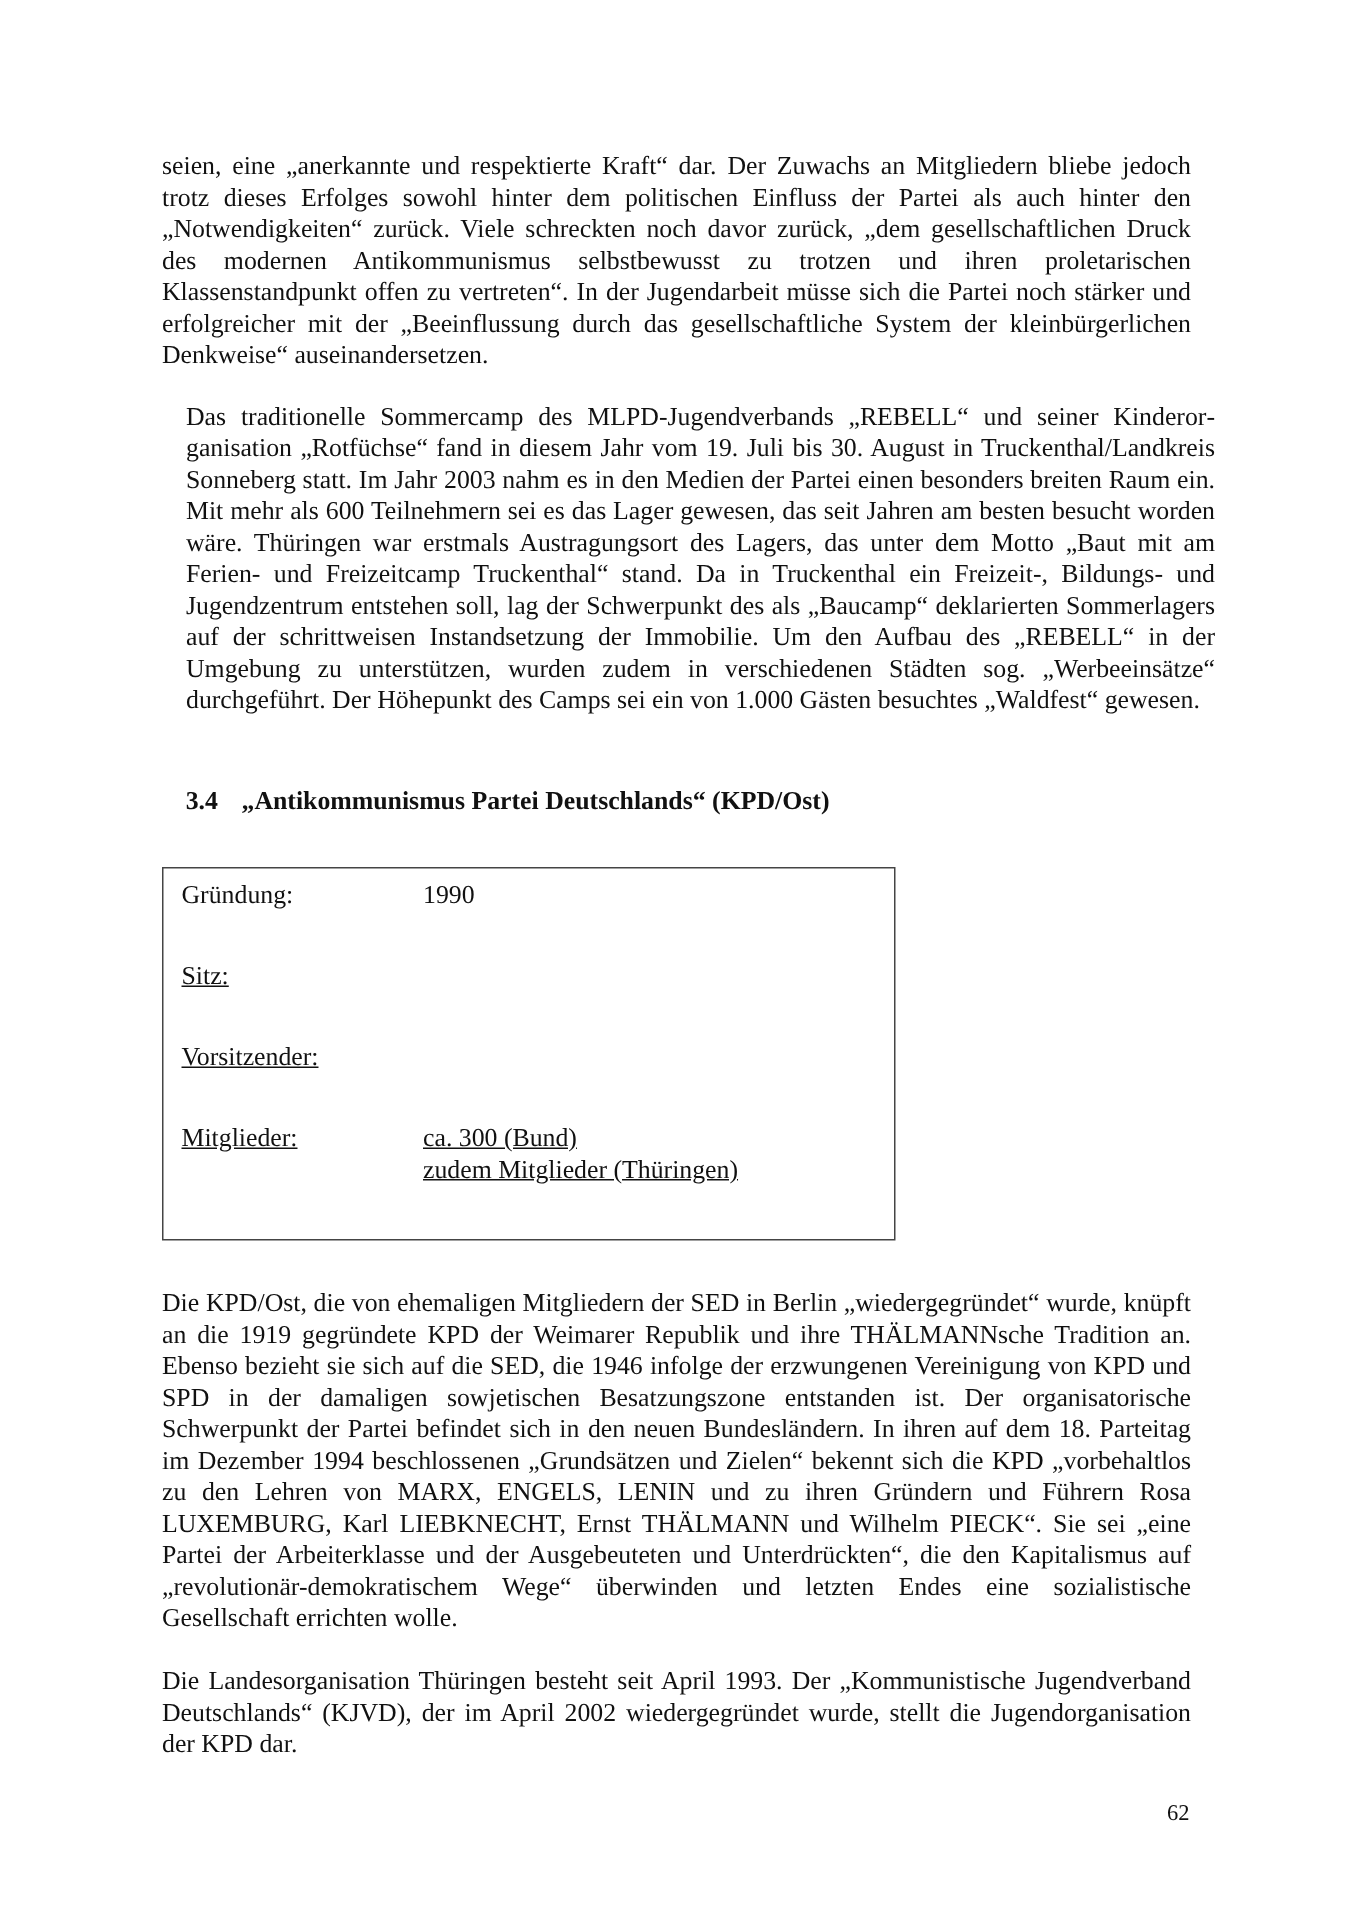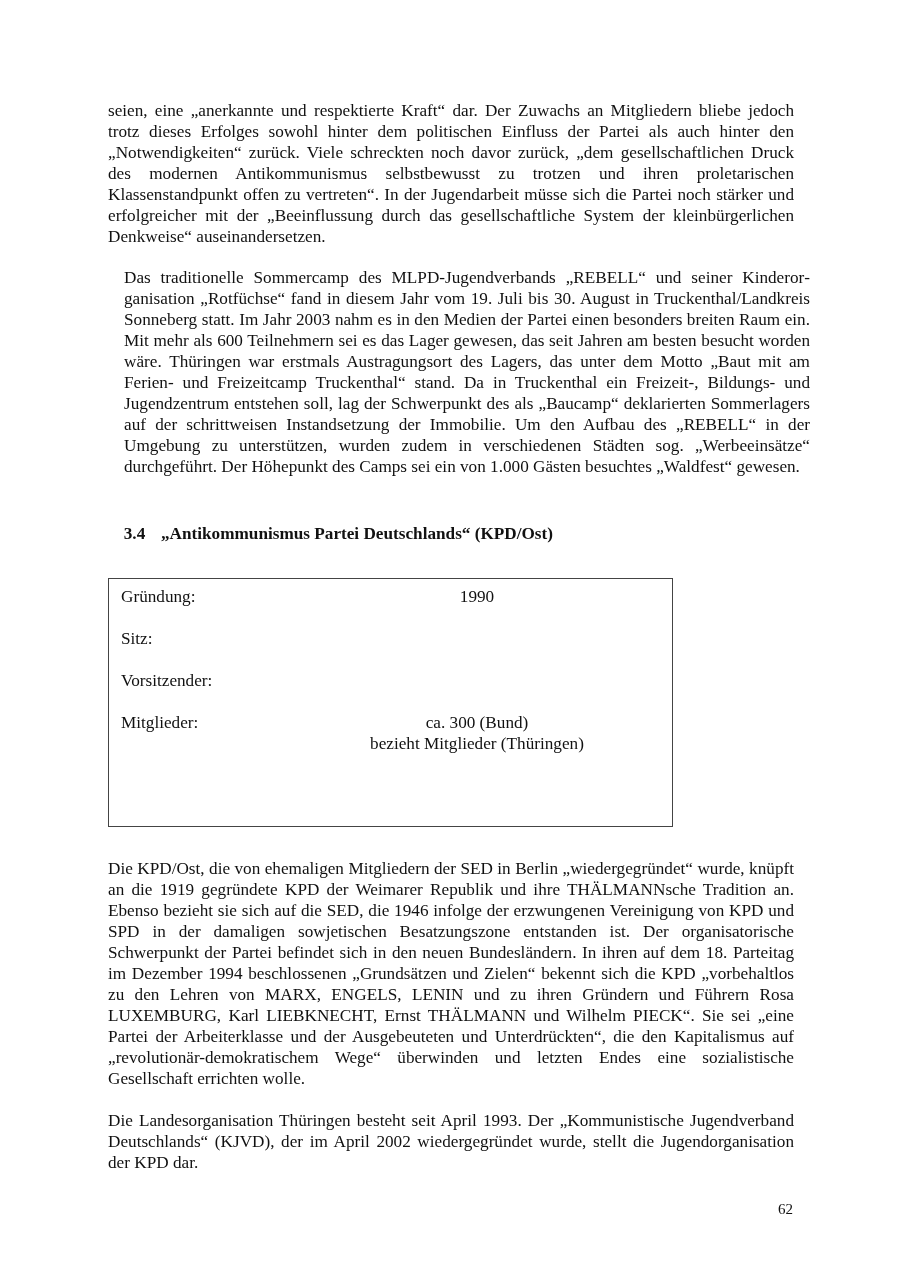--- a/index.html
+++ b/index.html
@@ -17,28 +17,28 @@
   .p2 { position: absolute; top: 167px; left: 16px; width: 686px; }
   h2.section {
     position: absolute; top: 423px; left: 0; margin: 0;
     font-size: 17.2px; font-weight: bold; line-height: 21px;
     display: flex;
     text-align: center;
   }
   h2.section .num { width: 53px; display: inline-block; }
   .factbox {
     position: absolute; top: 478px; left: 0;
-    width: 565px; height: 249px;
+    width: 489px; height: 249px;
     border: 1.5px solid #444; box-sizing: border-box;
     padding: 7px 0 0 12px;
   }
   .fact-row { display: flex; font-size: 17.2px; line-height: 21px; }
   .fact-row .lbl { width: 161px; flex: none; }
-  .fact-row .val { flex: 1; text-align: center; }
-  .fact-row + .fact-row { margin-top: 21px; }
+  .fact-row .val { flex: 1; }
+  .fact-row + .fact-row { margin-top: 33px; text-decoration: underline; }
   .p3 { position: absolute; top: 758px; left: 0; width: 686px; }
   .p4 { position: absolute; top: 1010px; left: 0; width: 686px; }
   .pagenum {
     position: absolute; top: 1200px; right: 107px;
     font-size: 15px; line-height: 18px;
   }
 </style>
 </head>
 <body>
 
@@ -61,21 +61,21 @@
     <div class="fact-row">
       <span class="lbl">Sitz:</span>
     </div>
     <div class="fact-row">
       <span class="lbl">Vorsitzender:</span>
     </div>
     <div class="fact-row">
       <span class="lbl">Mitglieder:</span>
       <span class="val">
         <div>ca. 300 (Bund)</div>
-        <div>bezieht Mitglieder (Thüringen)</div>
+        <div>zudem Mitglieder (Thüringen)</div>
       </span>
     </div>
   </div>
 
   <p class="body p3">Die KPD/Ost, die von ehemaligen Mitgliedern der SED in Berlin „wiedergegründet“ wurde, knüpft an die 1919 gegründete KPD der Weimarer Republik und ihre THÄLMANNsche Tra­dition an. Ebenso bezieht sie sich auf die SED, die 1946 infolge der erzwungenen Vereini­gung von KPD und SPD in der damaligen sowjetischen Besatzungszone entstanden ist. Der organisatorische Schwerpunkt der Partei befindet sich in den neuen Bundesländern. In ihren auf dem 18. Parteitag im Dezember 1994 beschlossenen „Grundsätzen und Zielen“ bekennt sich die KPD „vorbehaltlos zu den Lehren von MARX, ENGELS, LENIN und zu ihren Gründern und Führern Rosa LUXEMBURG, Karl LIEBKNECHT, Ernst THÄLMANN und Wilhelm PIECK“. Sie sei „eine Partei der Arbeiterklasse und der Ausgebeuteten und Unter­drückten“, die den Kapitalismus auf „revolutionär-demokratischem Wege“ überwinden und letzten Endes eine sozialistische Gesellschaft errichten wolle.</p>
 
   <p class="body p4">Die Landesorganisation Thüringen besteht seit April 1993. Der „Kommunistische Jugendver­band Deutschlands“ (KJVD), der im April 2002 wiedergegründet wurde, stellt die Jugendor­ganisation der KPD dar.</p>
 
 </div>
 

